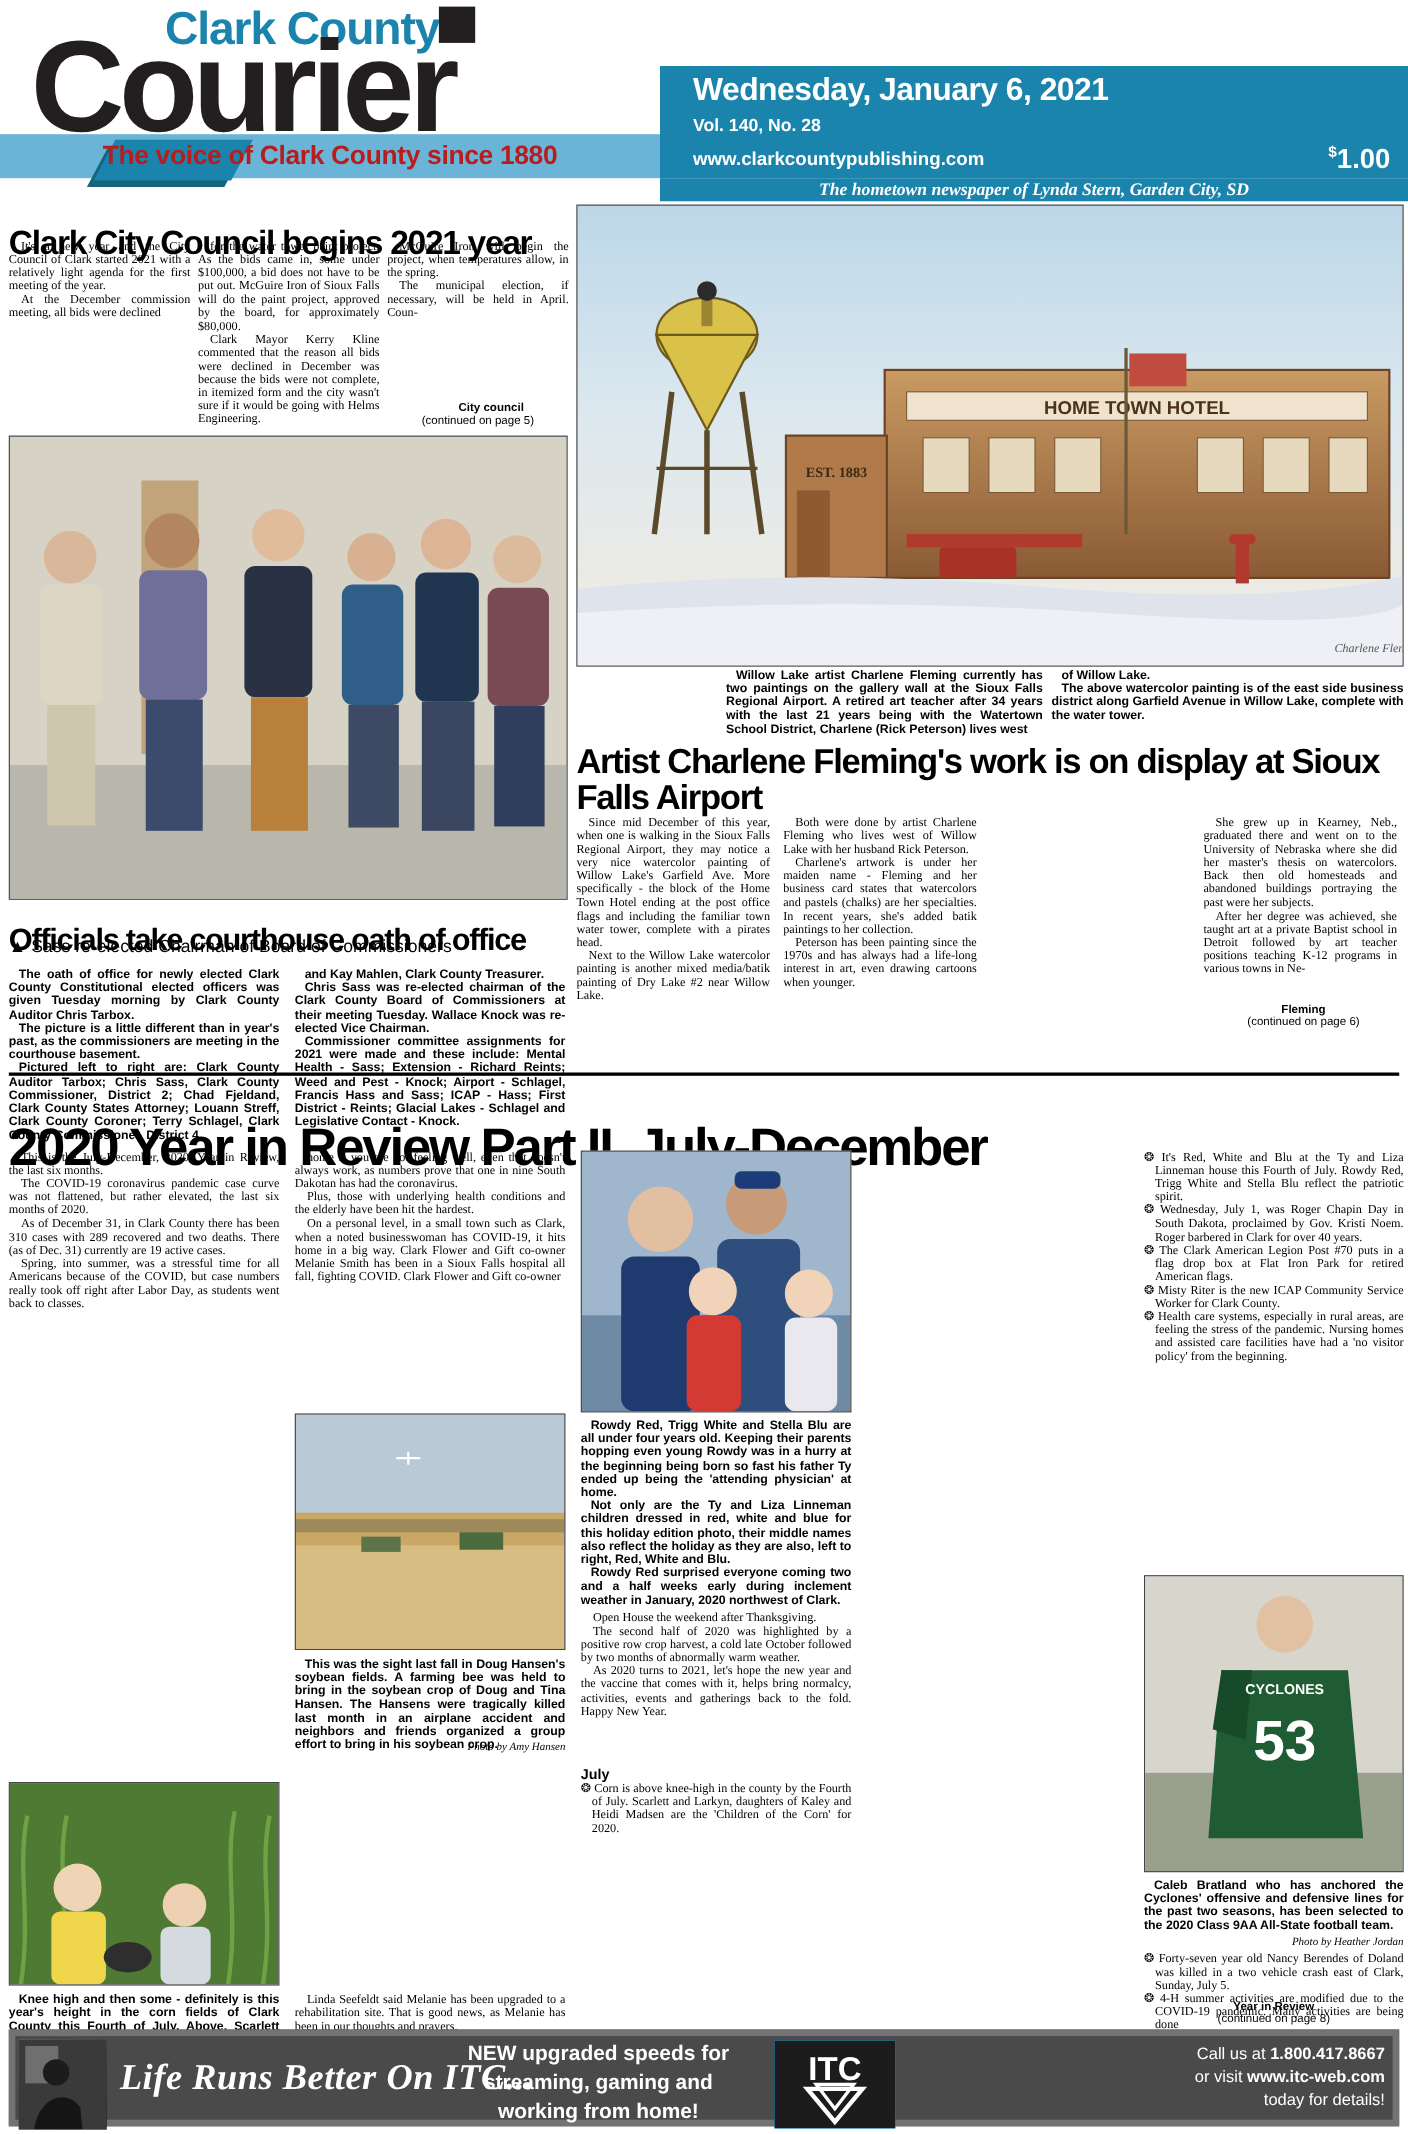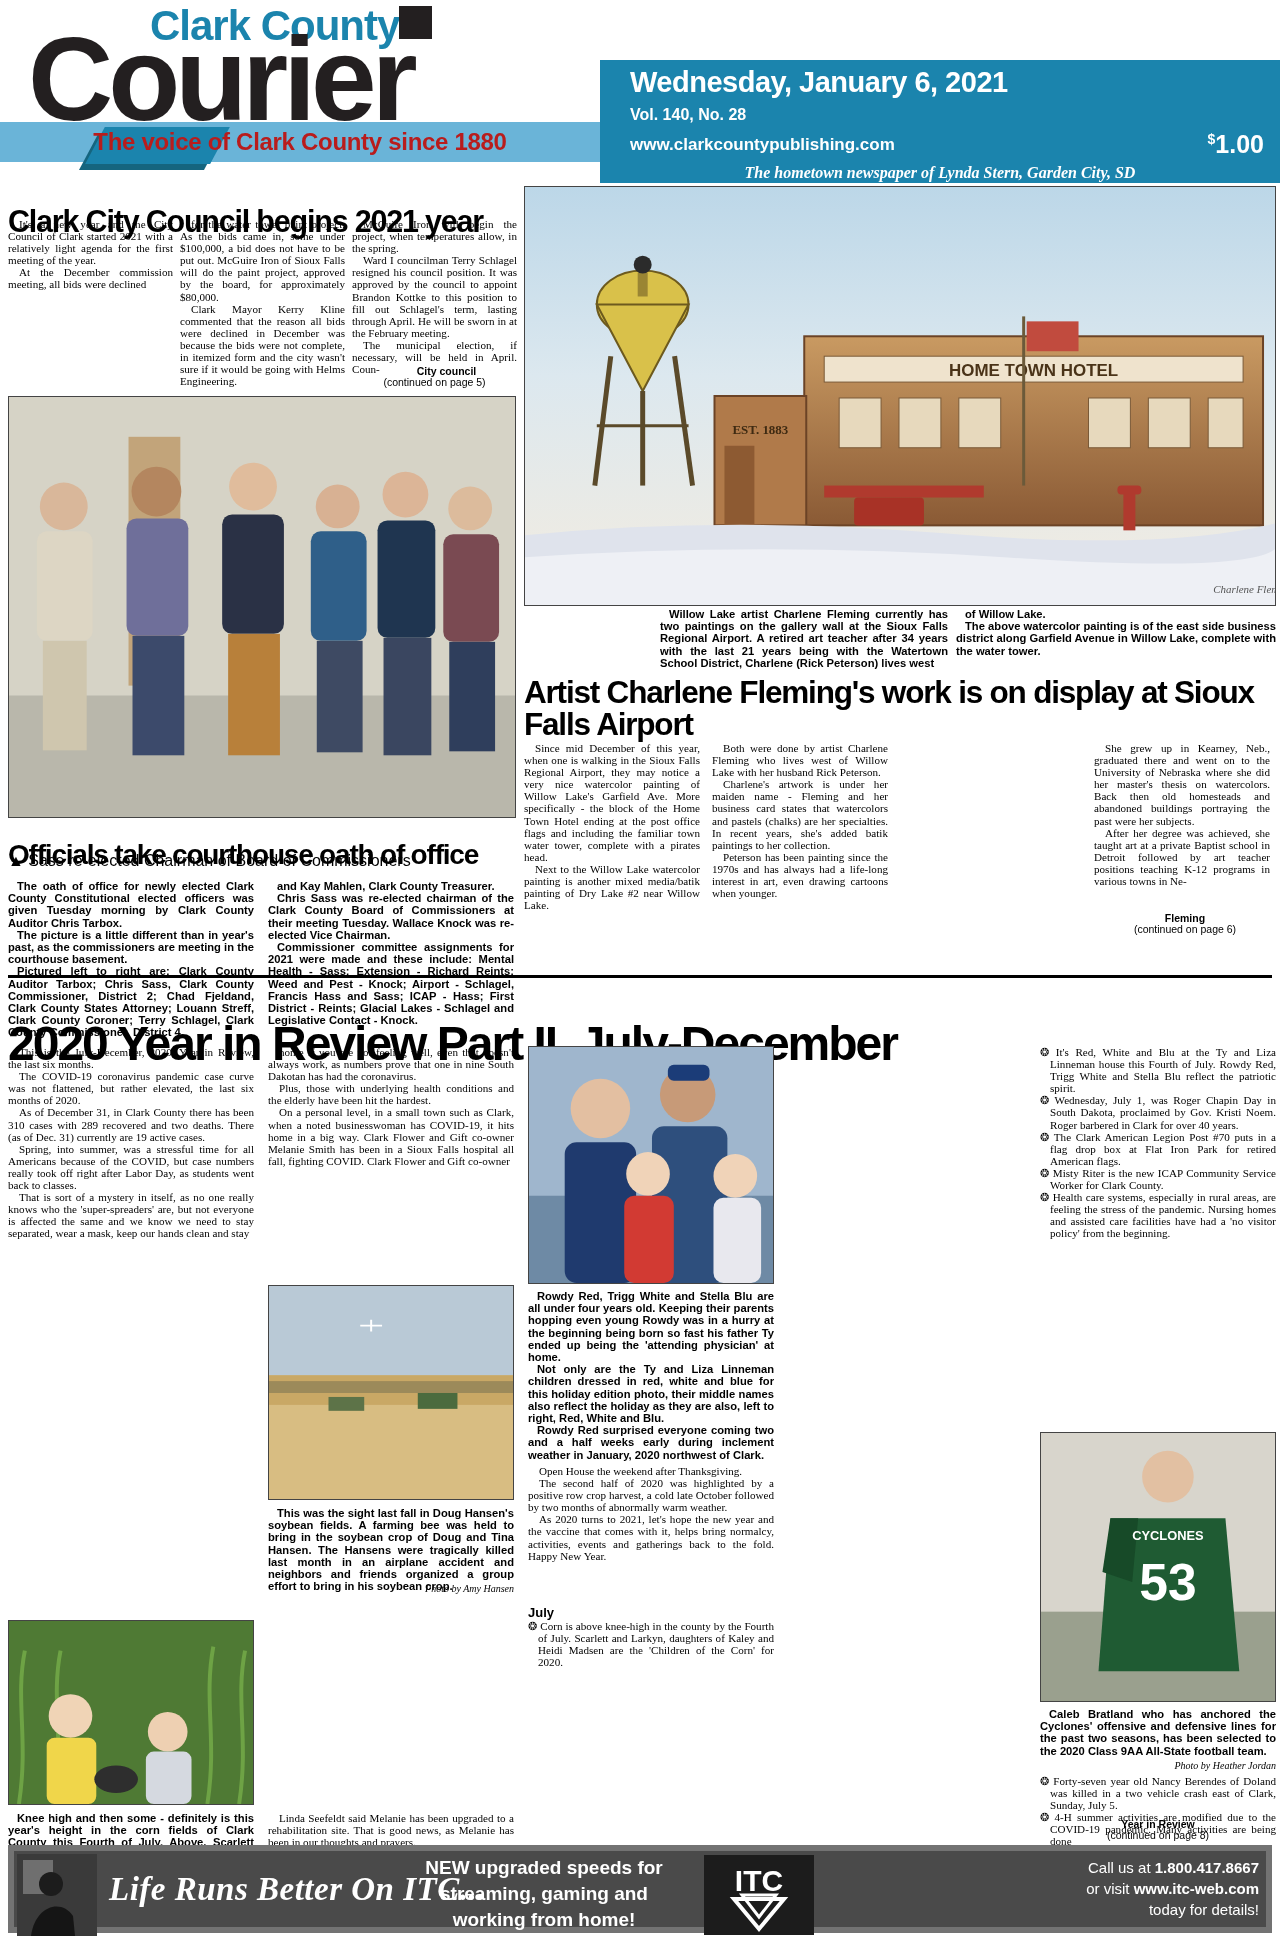--- a/index.html
+++ b/index.html
@@ -230,21 +230,20 @@
 <div class="body-col col-council" id="cc1">
     <p>It's a new year and the City Council of Clark started 2021 with a relatively light agenda for the first meeting of the year.</p>
     <p>At the December commission meeting, all bids were declined</p>
   </div>
 <div class="body-col col-council" id="cc2">
     <p>for the water tower paint project. As the bids came in, some under $100,000, a bid does not have to be put out.  McGuire Iron of Sioux Falls will do the paint project, approved by the board, for approximately $80,000.</p>
     <p>Clark Mayor Kerry Kline commented that the reason all bids were declined in December was because the bids were not complete, in itemized form and the city wasn't sure if it would be going with Helms Engineering.</p>
   </div>
 <div class="body-col col-council" id="cc3">
     <p>McGuire Iron will begin the project, when temperatures allow, in the spring.</p>
-    <p>Ward I councilman Terry Schlagel resigned his council position.  It was approved by the council to appoint Brandon Kottke to this position to fill out Schlagel's term, lasting through April.  He will be sworn in at the February meeting.</p>
     <p>The municipal election, if necessary, will be held in April.  Coun-</p>
   </div>
 <div class="contd" style="position:absolute;left:364px;top:365px;width:165px;text-align:center;">City council</div>
 <div class="contd" style="position:absolute;left:352px;top:376px;width:165px;font-weight:normal;">(continued on page 5)</div>
 
 <div class="photo" id="art-photo">
   <svg viewBox="0 0 752 420" preserveAspectRatio="none" style="width:100%;height:100%;display:block">
     <defs>
       <linearGradient id="wcsky" x1="0" y1="0" x2="0" y2="1">
         <stop offset="0%" stop-color="#bcd7e8"></stop>
@@ -377,21 +376,20 @@
 
 <div class="rule" style="position:absolute;left:8px;top:975px;width:1264px;height:3px;"></div>
 
 <h1 class="hl-main" id="hl-review">2020 Year in Review Part II, July-December</h1>
 
 <div class="review-col" id="rv1">
     <p>This is the July-December, 2020, Year in Review, the last six months.</p>
     <p>The COVID-19 coronavirus pandemic case curve was not flattened, but rather elevated, the last six months of 2020.</p>
     <p>As of December 31, in Clark County there has been 310 cases with 289 recovered and two deaths.  There (as of Dec. 31) currently are 19 active cases.</p>
     <p>Spring, into summer, was a stressful time for all Americans because of the COVID, but case numbers really took off right after Labor Day, as students went back to classes.</p>
-    <p>That is sort of a mystery in itself, as no one really knows who the 'super-spreaders' are, but not everyone is affected the same and we know we need to stay separated, wear a mask, keep our hands clean and stay</p>
   </div>
 <div class="review-col" id="rv2">
     <p>home if you are not feeling well, even that doesn't always work, as numbers prove that one in nine South Dakotan has had the coronavirus.</p>
     <p>Plus, those with underlying health conditions and the elderly have been hit the hardest.</p>
     <p>On a personal level, in a small town such as Clark, when a noted businesswoman has COVID-19, it hits home in a big way.  Clark Flower and Gift co-owner Melanie Smith has been in a Sioux Falls hospital all fall, fighting COVID.  Clark Flower and Gift co-owner</p>
   </div>
 
 <div class="photo" id="linn-photo">
   <svg viewBox="0 0 246 238" preserveAspectRatio="none" style="width:100%;height:100%;display:block">
     <rect width="246" height="238" fill="#9fb6cd"></rect>

